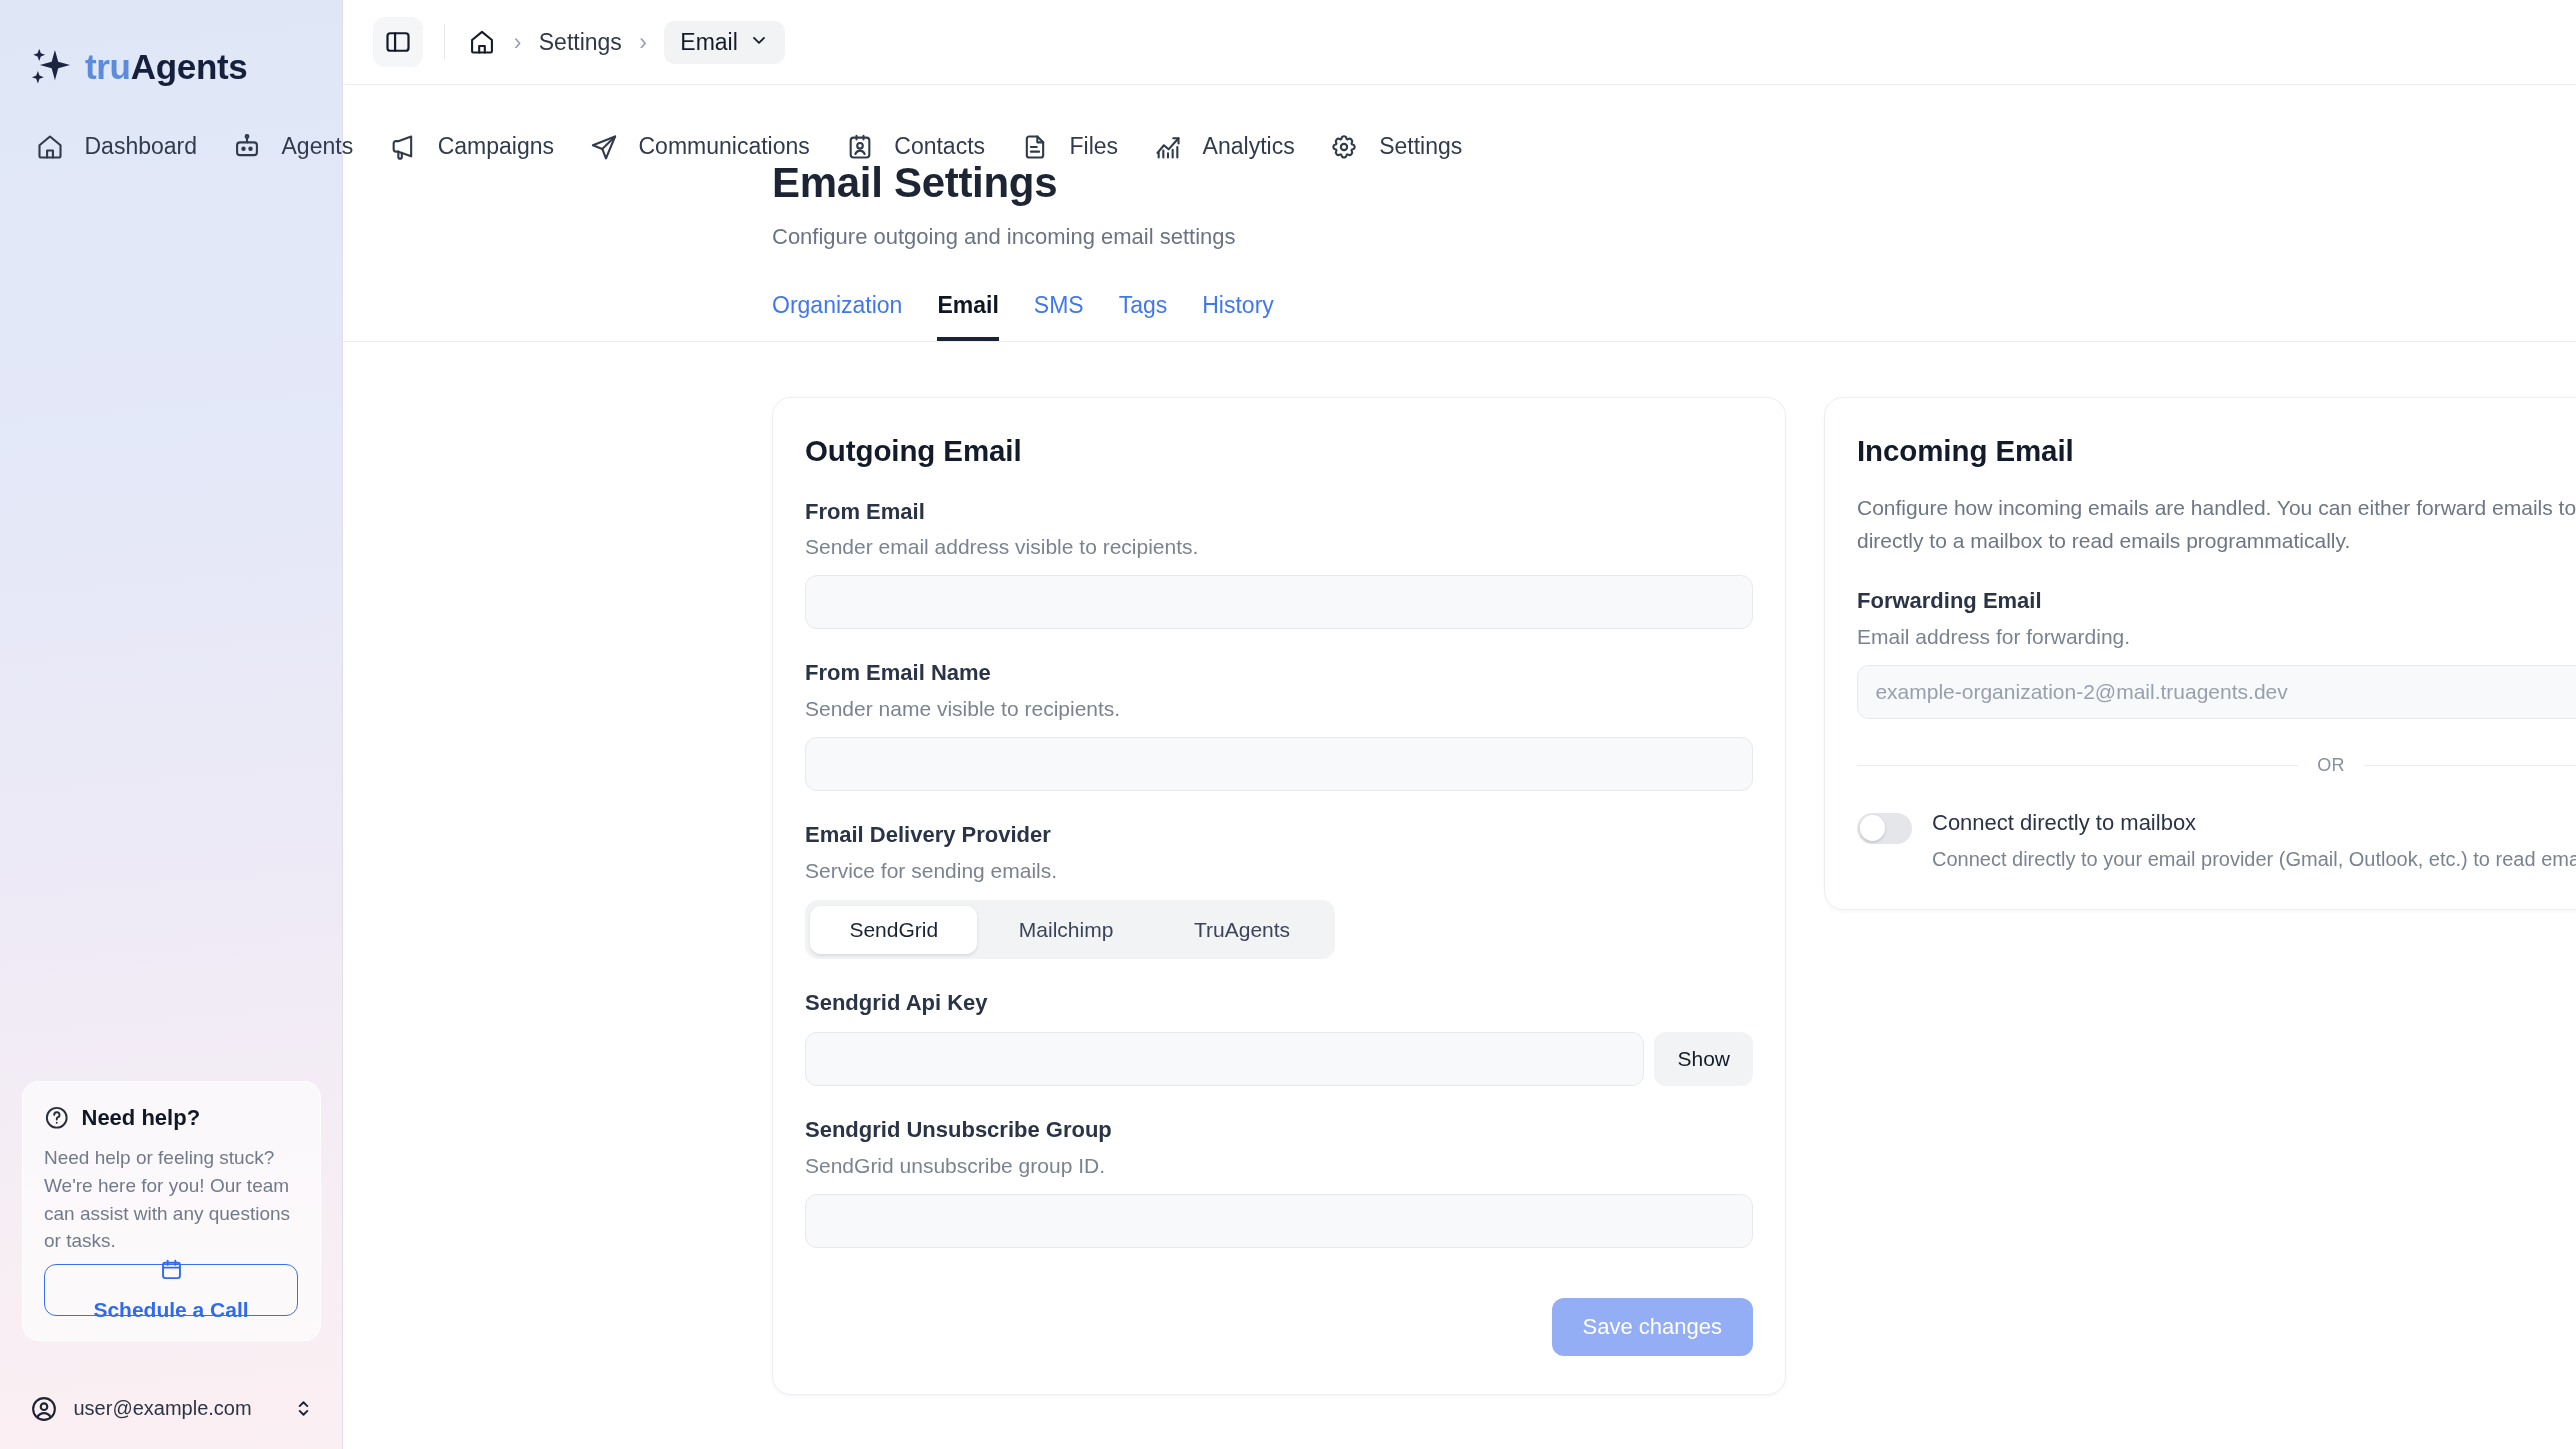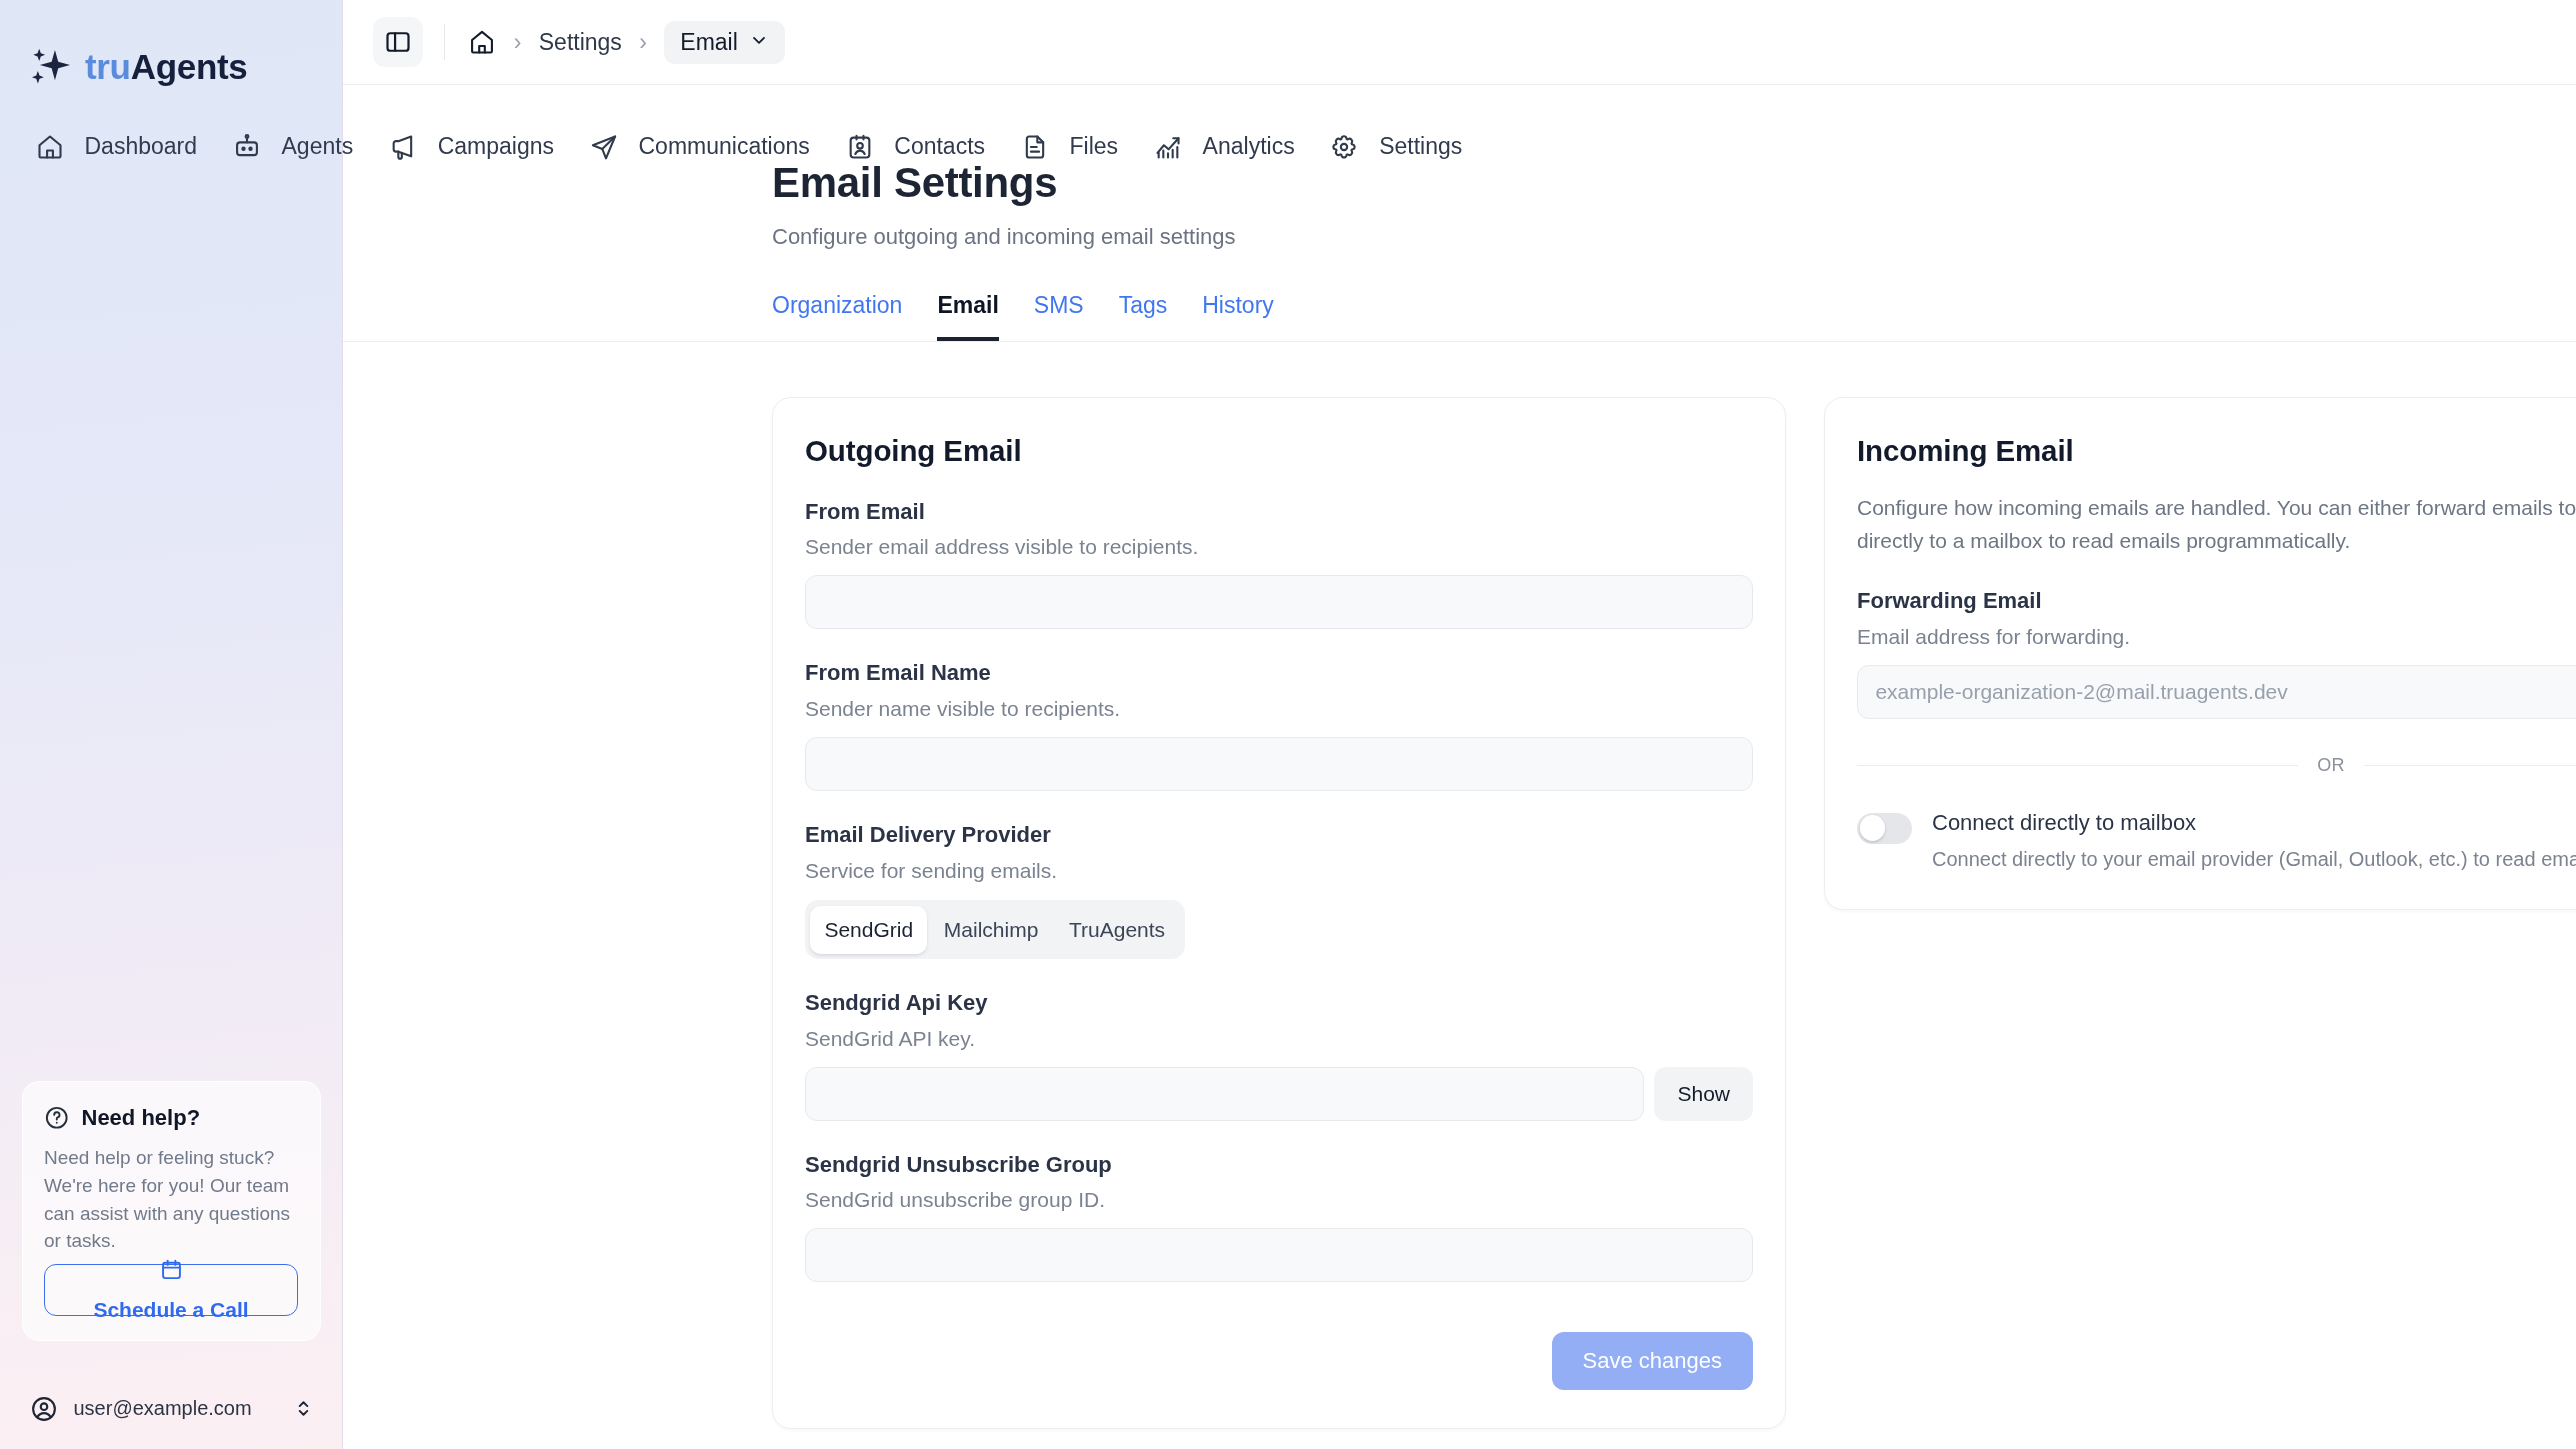--- a/index.html
+++ b/index.html
@@ -126,21 +126,21 @@
     font-size: 21px; color: #2b3447; padding: 0 17.4px;
     font-family: "Liberation Sans", sans-serif;
   }
   .input::placeholder { color: #98a0ad; }
 
   .segmented {
     margin-top: 17.4px; display: inline-flex; background: #f2f3f5;
     border-radius: 13.4px; padding: 5.4px; gap: 2.7px;
   }
   .seg {
-    font-size: 21px; color: #3c4557; padding: 12px 14px; border-radius: 10.7px;
+    font-size: 21px; color: #3c4557; padding: 12px 39px; border-radius: 10.7px;
     cursor: pointer; border: none; background: transparent; white-space: nowrap;
     font-family: "Liberation Sans", sans-serif;
   }
   .seg.active { background: #ffffff; color: #1b2333; box-shadow: 0 1.3px 3.4px rgba(16,24,40,0.10); }
 
   .input-with-btn { display: flex; gap: 10.7px; align-items: stretch; margin-top: 16px; }
   .input-with-btn .input { margin-top: 0; flex: 1 1 auto; }
   .show-btn {
     background: #f2f3f5; border: none; border-radius: 12px; padding: 0 23px;
     font-size: 21px; color: #141b2b; cursor: pointer; white-space: nowrap;
@@ -401,21 +401,20 @@
             <div class="field-desc">Service for sending emails.</div>
             <div class="segmented">
               <button class="seg active">SendGrid</button>
               <button class="seg">Mailchimp</button>
               <button class="seg">TruAgents</button>
             </div>
           </div>
 
           <div class="field">
             <div class="field-label">Sendgrid Api Key</div>
-            <div class="field-desc">SendGrid API key.</div>
             <div class="input-with-btn">
               <input class="input" type="text" value="" style="">
               <button class="show-btn">Show</button>
             </div>
           </div>
 
           <div class="field">
             <div class="field-label">Sendgrid Unsubscribe Group</div>
             <div class="field-desc">SendGrid unsubscribe group ID.</div>
             <input class="input" type="text" value="" style="">

